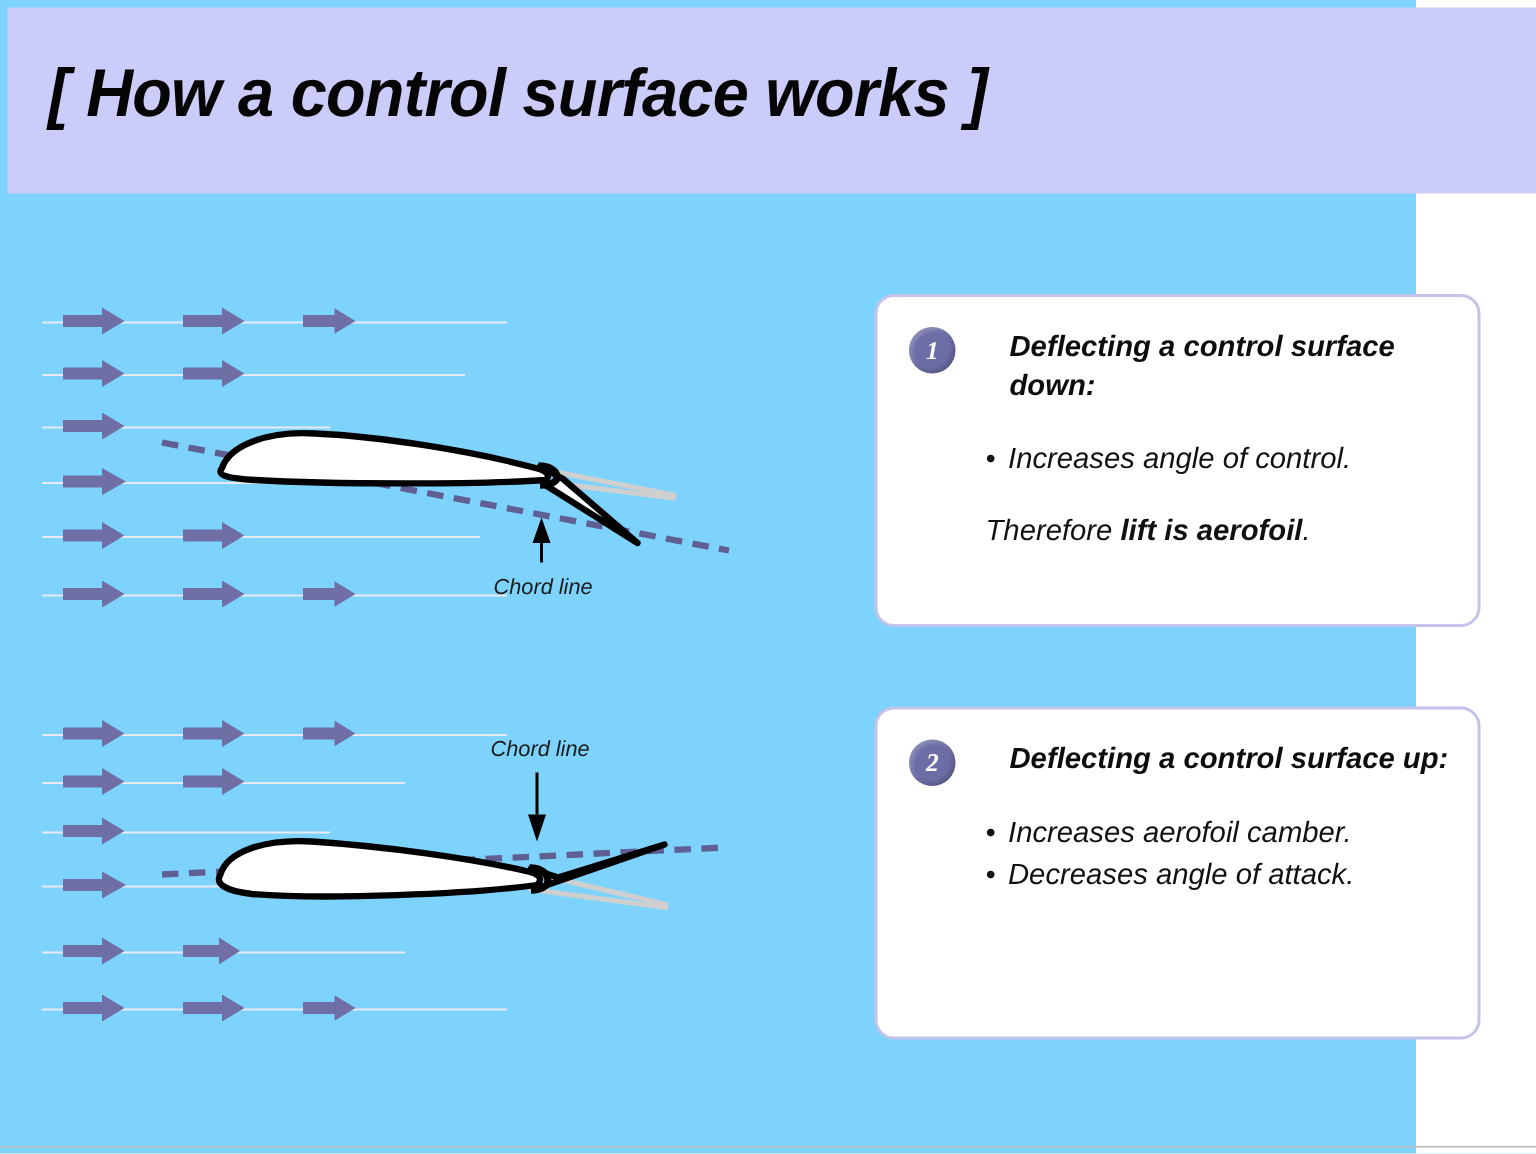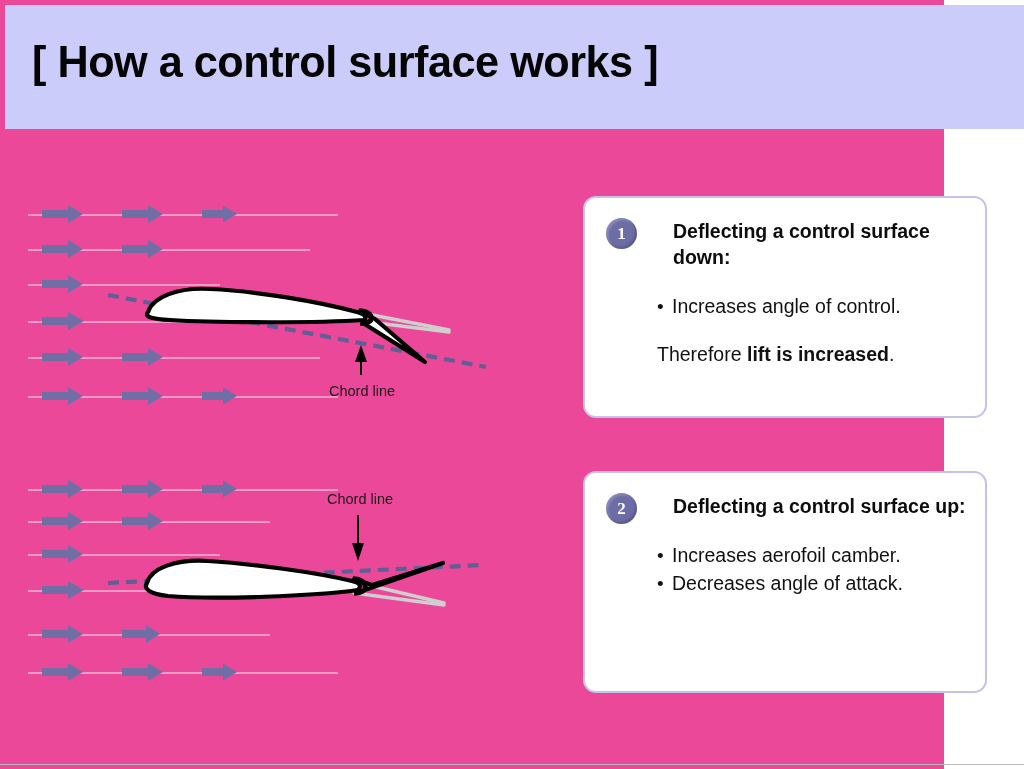--- a/index.html
+++ b/index.html
@@ -12,21 +12,22 @@
     width: 1024px;
     height: 769px;
     overflow: hidden;
     font-family: "Liberation Sans", sans-serif;
     -webkit-font-smoothing: antialiased;
   }
   #slide {
     position: relative;
     width: 944px;
     height: 769px;
-    background: #ec4899;
+    background: #7dd3fc;
+    font-style: italic;
   }
 
   
   #header-band {
     position: absolute;
     left: 5px;
     top: 5px;
     width: 1019px;
     height: 124px;
     background: #ccccfa;
@@ -325,21 +326,21 @@
 
   <div class="callout" id="callout-1">
     <div class="callout-head">
       <div class="badge">1</div>
       <div class="callout-title">Deflecting a control surface down:</div>
     </div>
     <div class="callout-body">
       <ul class="bullet-list">
         <li class="bullet-item">Increases angle of control.</li>
       </ul>
-      <div class="conclusion"><span>Therefore </span><b>lift is increased</b><span>.</span></div>
+      <div class="conclusion"><span>Therefore </span><b>lift is aerofoil</b><span>.</span></div>
     </div>
   </div>
 
   <div class="callout" id="callout-2">
     <div class="callout-head">
       <div class="badge">2</div>
       <div class="callout-title">Deflecting a control surface up:</div>
     </div>
     <div class="callout-body">
       <ul class="bullet-list">

